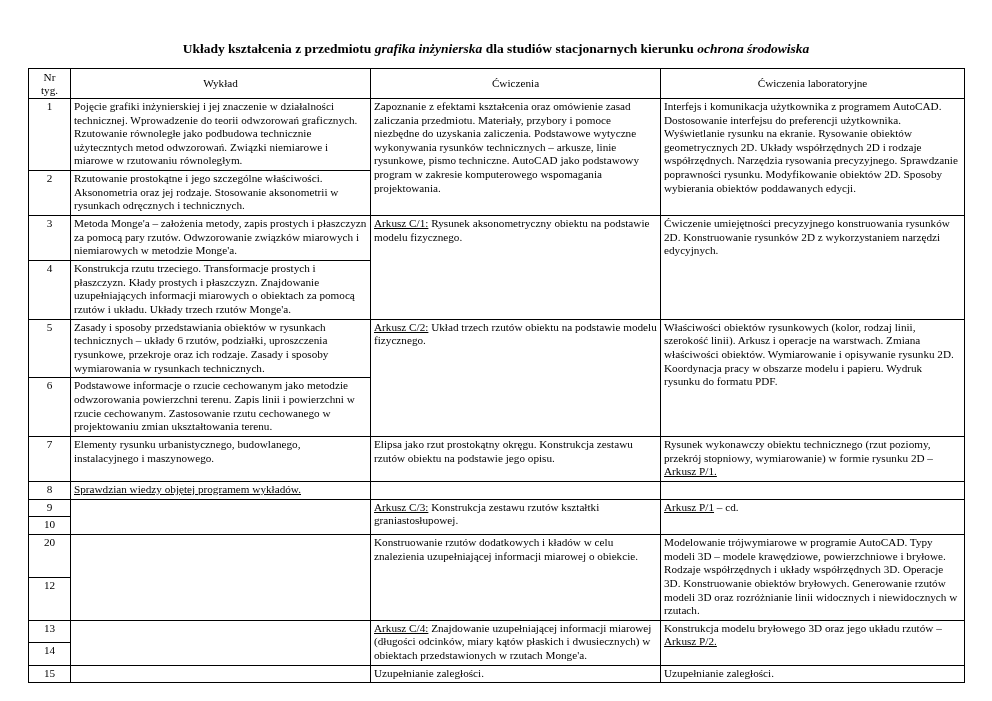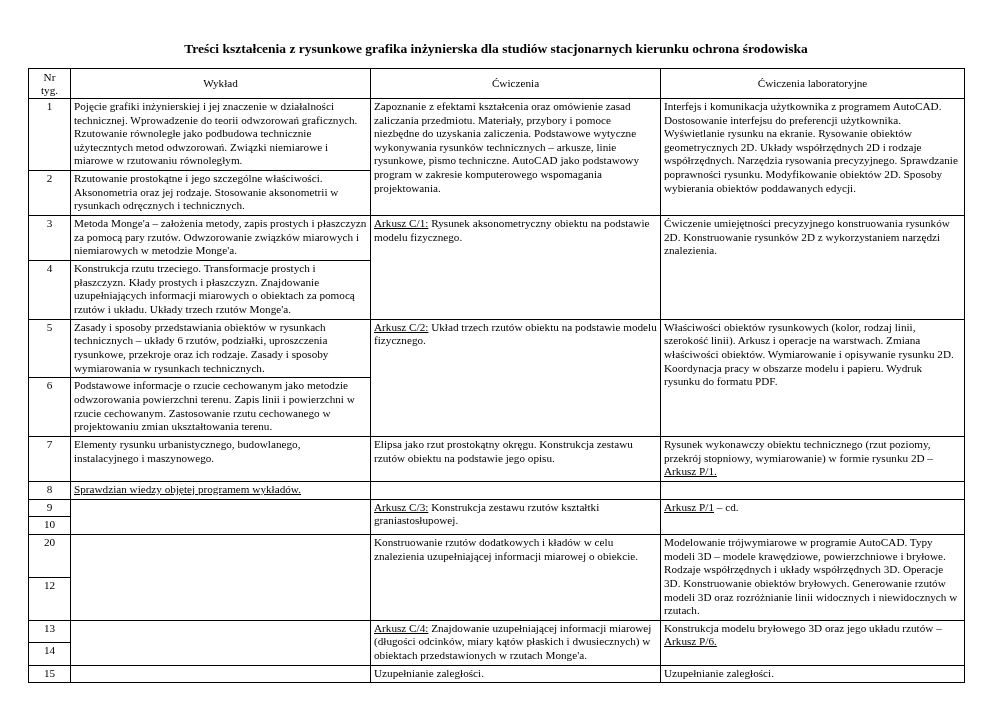--- a/index.html
+++ b/index.html
@@ -22,20 +22,21 @@
     box-sizing: border-box;
   }
   .title-block {
     text-align: center;
     margin: 40px 0 10px 0;
     font-size: 13.5px;
     font-weight: bold;
     line-height: 1.35;
   }
   .title-block .it {
+    font-style: italic;
     text-align: right;
   }
   .table-wrap {
     margin: 0 28px;
   }
   table.syllabus {
     border-collapse: collapse;
     width: 936px;
     table-layout: fixed;
     font-size: 11.2px;
@@ -69,21 +70,21 @@
     line-height: 1.1;
   }
 </style>
 </head>
 <body>
 
 <div class="page">
 
   <div class="title-block">
     <div>
-      <span>Treści kształcenia z rysunkowe </span><span class="it">grafika inżynierska</span><span> dla studiów stacjonarnych kierunku </span><span class="it">ochrona środowiska</span>
+      <span>Układy kształcenia z przedmiotu </span><span class="it">grafika inżynierska</span><span> dla studiów stacjonarnych kierunku </span><span class="it">ochrona środowiska</span>
     </div>
   </div>
 
   <div class="table-wrap">
     <table class="syllabus">
       <colgroup>
         <col class="col-nr">
         <col class="col-wyk">
         <col class="col-cw">
         <col class="col-lab">
@@ -110,21 +111,21 @@
 
         <tr>
           <td class="nr">2</td>
           <td>Rzutowanie prostokątne i jego szczególne właściwości. Aksonometria oraz jej rodzaje. Stosowanie aksonometrii w rysunkach odręcznych i technicznych.</td>
         </tr>
 
         <tr>
           <td class="nr">3</td>
           <td>Metoda Monge'a – założenia metody, zapis prostych i płaszczyzn za pomocą pary rzutów. Odwzorowanie związków miarowych i niemiarowych w metodzie Monge'a.</td>
           <td rowspan="2"><span class="u">Arkusz C/1:</span><span> Rysunek aksonometryczny obiektu na podstawie modelu fizycznego.</span></td>
-          <td rowspan="2">Ćwiczenie umiejętności precyzyjnego konstruowania rysunków 2D. Konstruowanie rysunków 2D z wykorzystaniem narzędzi znalezienia.</td>
+          <td rowspan="2">Ćwiczenie umiejętności precyzyjnego konstruowania rysunków 2D. Konstruowanie rysunków 2D z wykorzystaniem narzędzi edycyjnych.</td>
         </tr>
 
         <tr>
           <td class="nr">4</td>
           <td>Konstrukcja rzutu trzeciego. Transformacje prostych i płaszczyzn. Kłady prostych i płaszczyzn. Znajdowanie uzupełniających informacji miarowych o obiektach za pomocą rzutów i układu. Układy trzech rzutów Monge'a.</td>
         </tr>
 
         <tr>
           <td class="nr">5</td>
           <td>Zasady i sposoby przedstawiania obiektów w rysunkach technicznych – układy 6 rzutów, podziałki, uproszczenia rysunkowe, przekroje oraz ich rodzaje. Zasady i sposoby wymiarowania w rysunkach technicznych.</td>
@@ -170,21 +171,21 @@
         </tr>
 
         <tr>
           <td class="nr">12</td>
         </tr>
 
         <tr>
           <td class="nr">13</td>
           <td rowspan="2"></td>
           <td rowspan="2"><span class="u">Arkusz C/4:</span><span> Znajdowanie uzupełniającej informacji miarowej (długości odcinków, miary kątów płaskich i dwusiecznych) w obiektach przedstawionych w rzutach Monge'a.</span></td>
-          <td rowspan="2"><span>Konstrukcja modelu bryłowego 3D oraz jego układu rzutów – </span><span class="u">Arkusz P/6.</span></td>
+          <td rowspan="2"><span>Konstrukcja modelu bryłowego 3D oraz jego układu rzutów – </span><span class="u">Arkusz P/2.</span></td>
         </tr>
 
         <tr>
           <td class="nr">14</td>
         </tr>
 
         <tr>
           <td class="nr">15</td>
           <td></td>
           <td>Uzupełnianie zaległości.</td>

